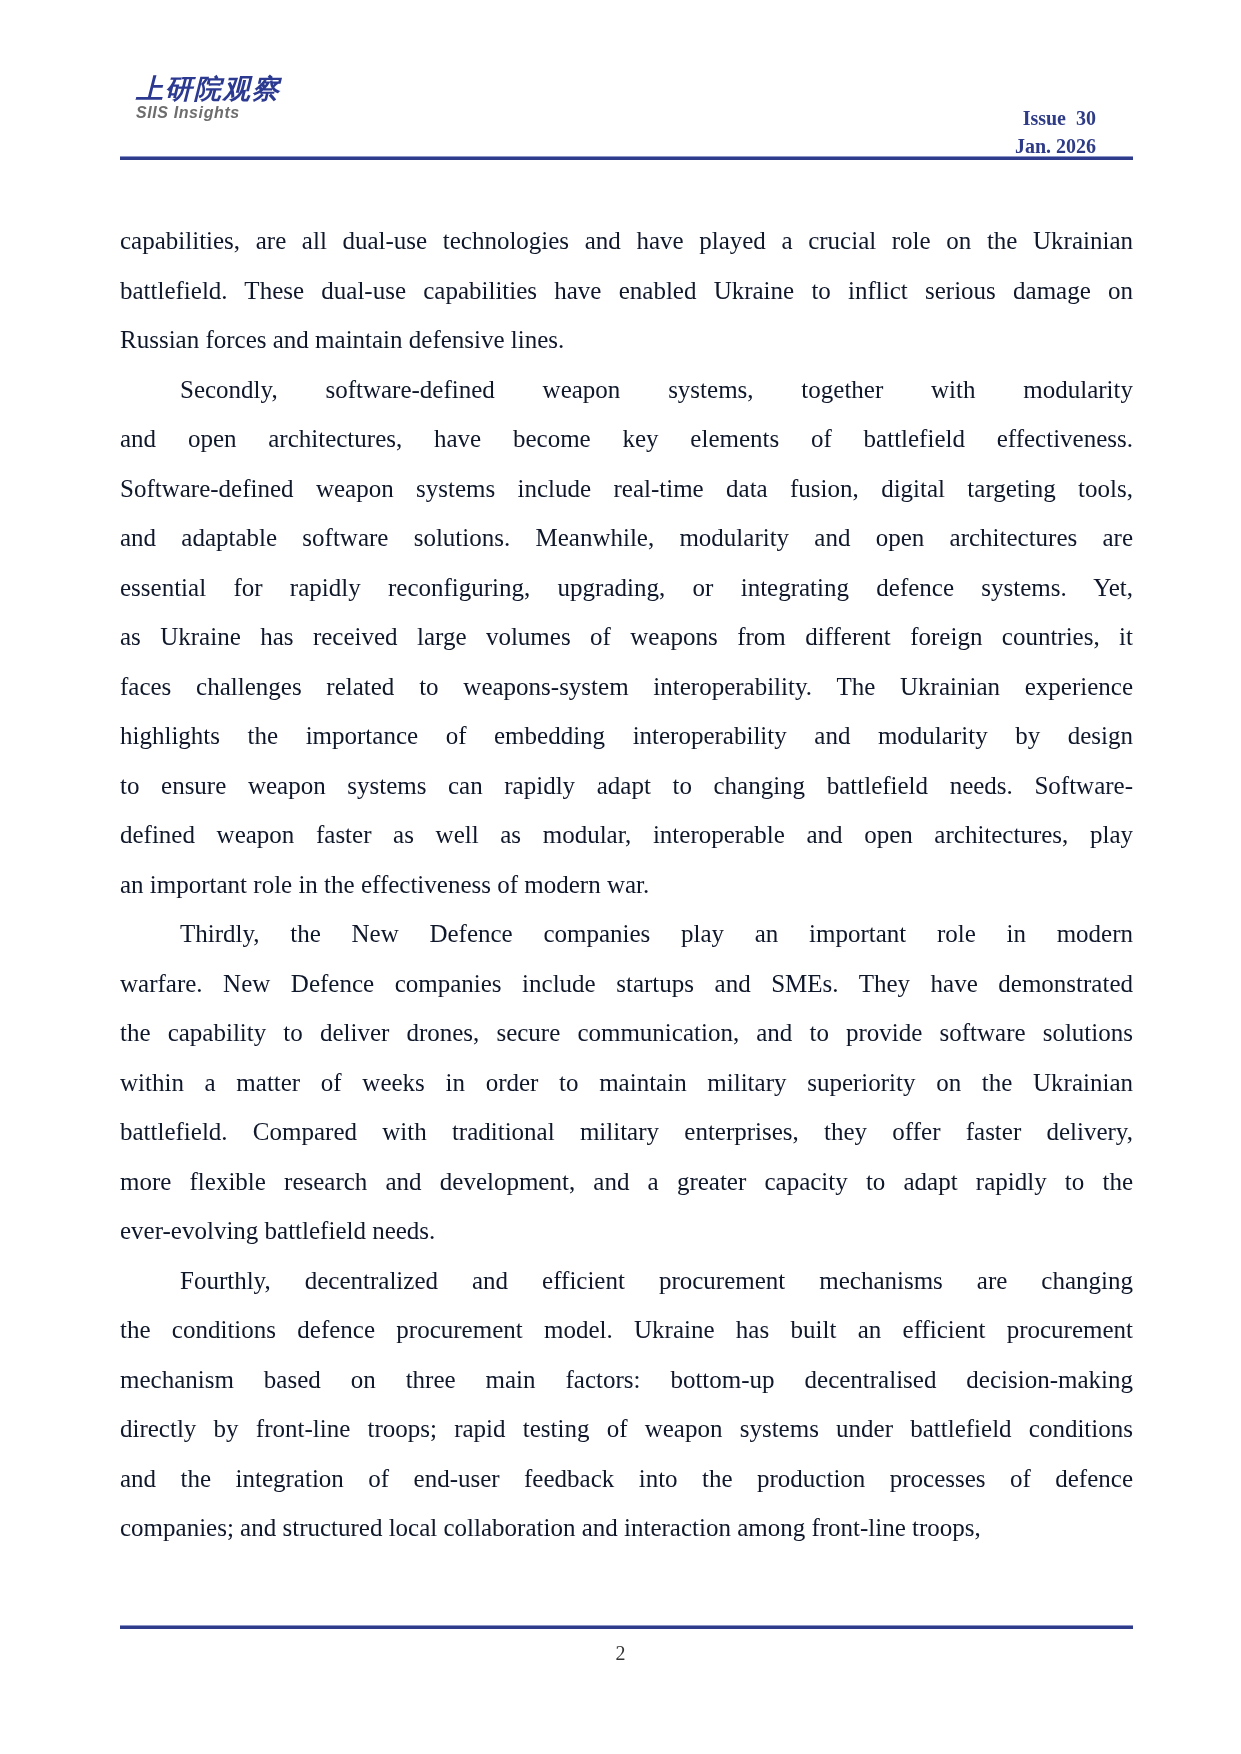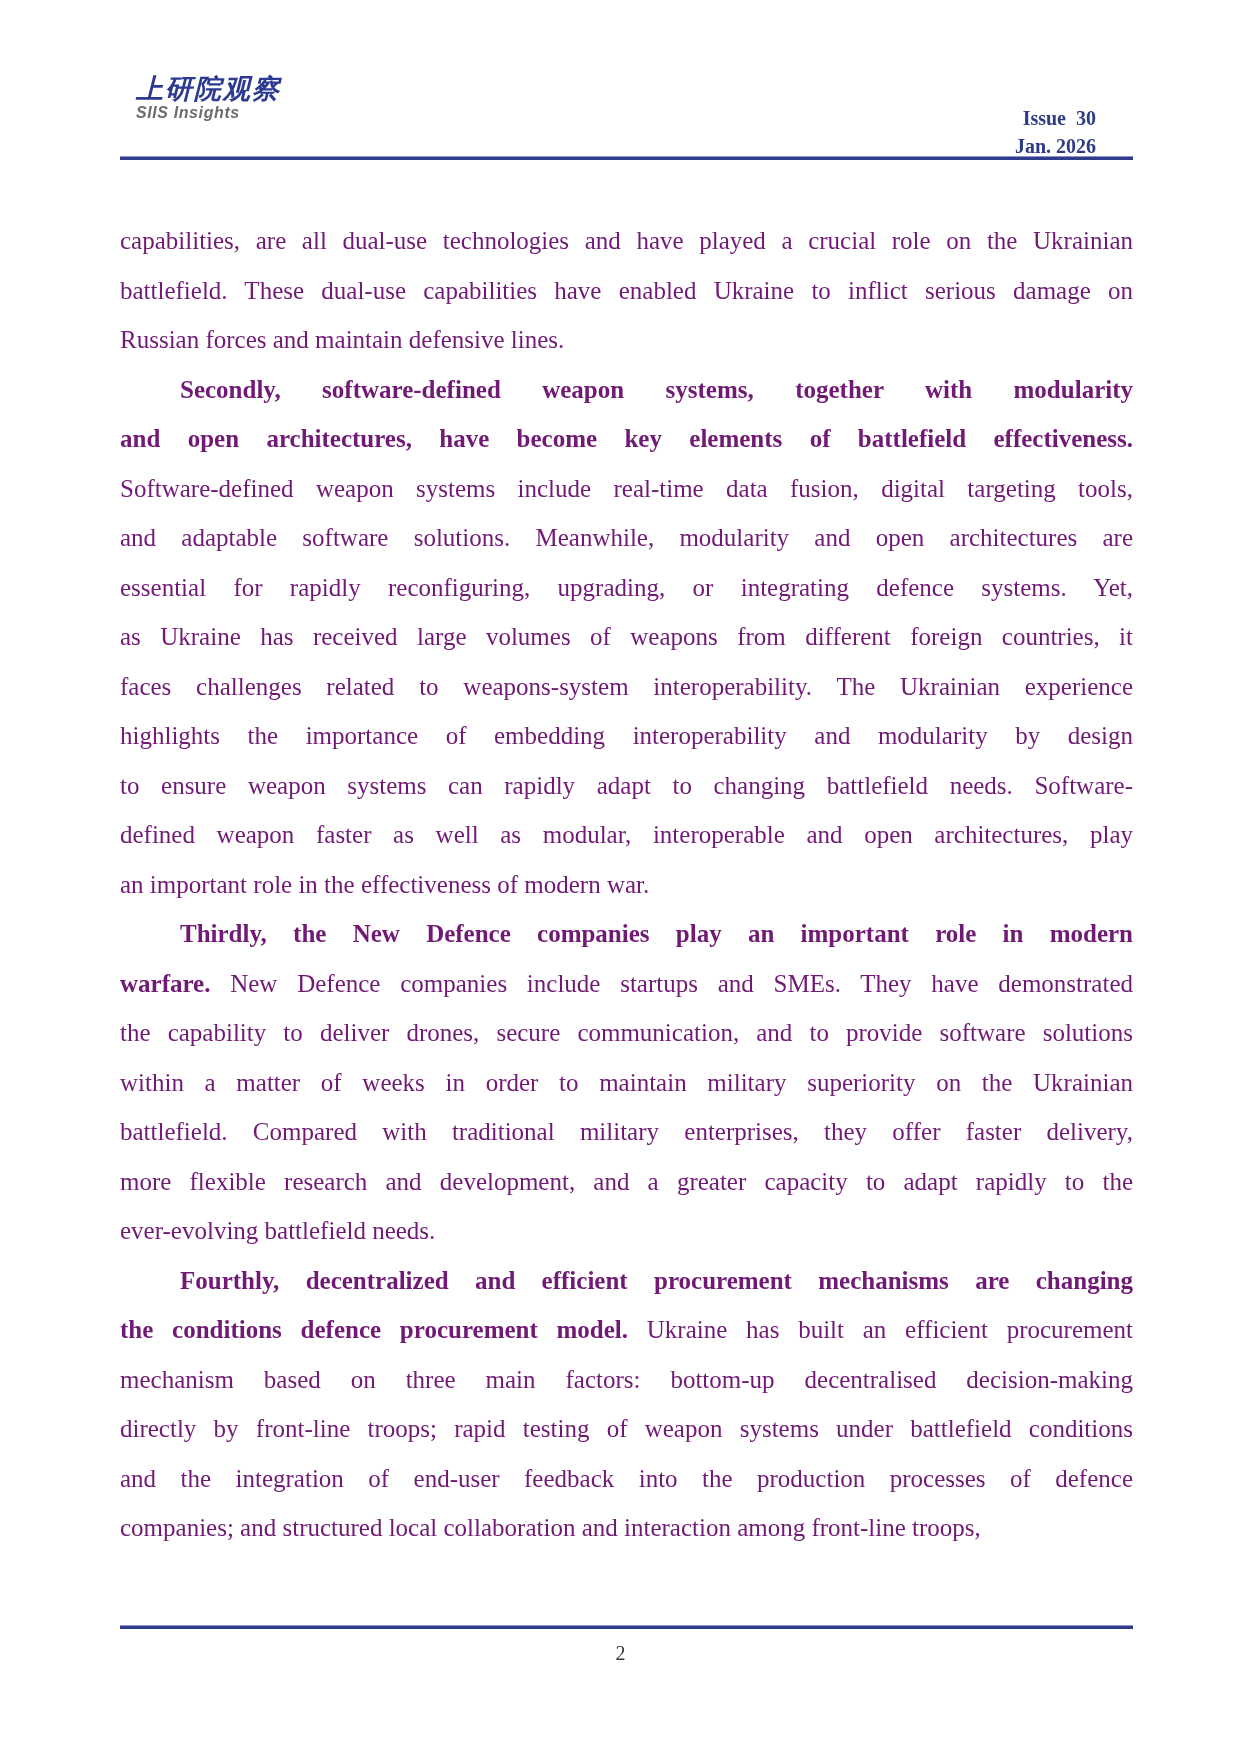--- a/index.html
+++ b/index.html
@@ -19,29 +19,29 @@
     color: #2e3b86; line-height: 28px; white-space: pre;
   }
   .rule {
     position: absolute; left: 120px; width: 1013px; height: 3px;
     background: #2f3c8c; border-top: 1px solid #8c96c8;
   }
   .rule.top { top: 156px; }
   .rule.bottom { top: 1625px; }
   .body-text {
     position: absolute; left: 120px; top: 216px; width: 1013px;
-    font-family: "Liberation Serif", serif; font-size: 25px; color: #701a75;
+    font-family: "Liberation Serif", serif; font-size: 25px; color: #0f172a;
   }
   .line {
     display: block; height: 49.5px; line-height: 49.5px; white-space: nowrap;
     text-align: justify; text-align-last: justify; overflow: visible;
   }
   .line.last { text-align-last: left; }
   .line.indent { padding-left: 60px; }
-  .line b { font-weight: bold; }
+  .line b { font-weight: normal; }
   .page-number {
     position: absolute; left: 0; width: 1241px; top: 1642px; text-align: center;
     font-family: "Liberation Serif", serif; font-size: 20px; color: #333;
   }
 </style>
 </head>
 <body>
 
 <div class="header-logo">
   <div class="logo-cn">上研院观察</div>

